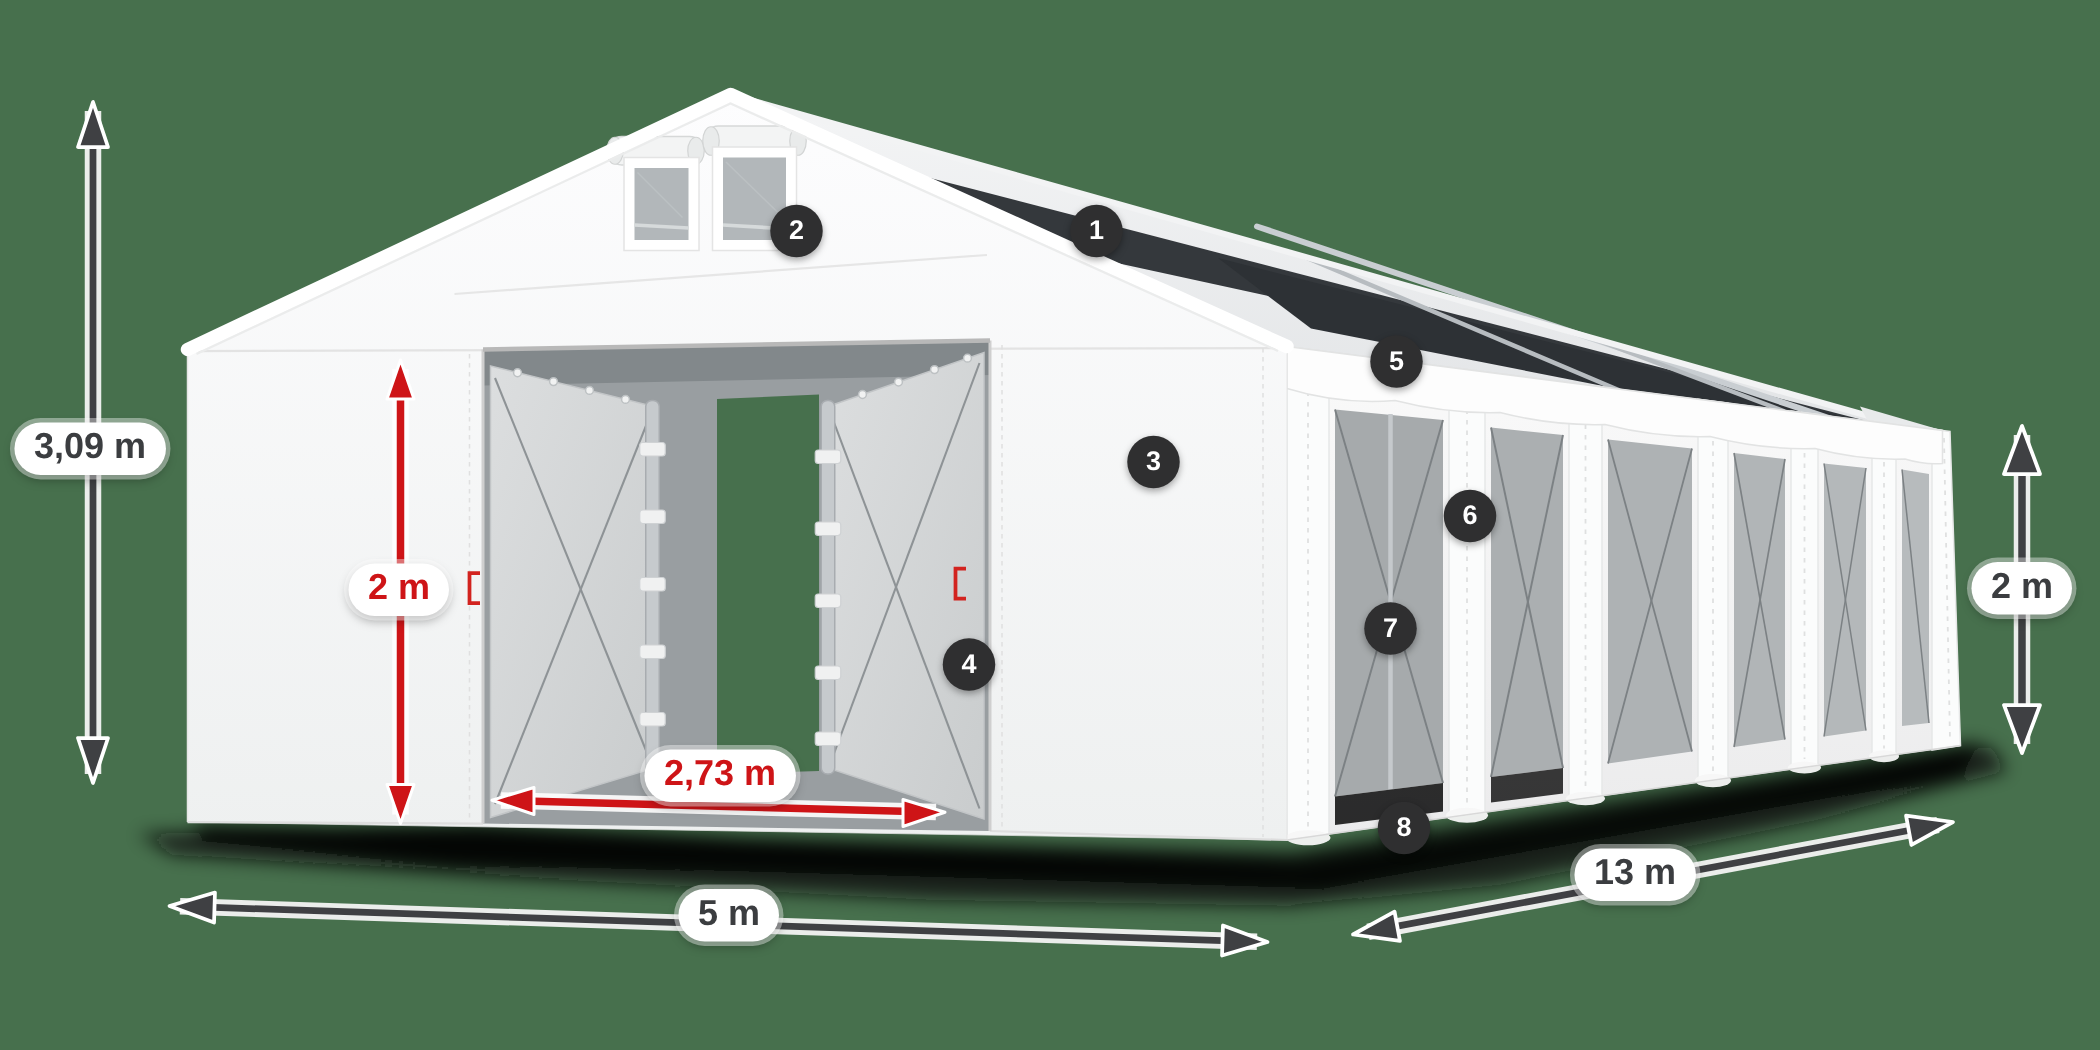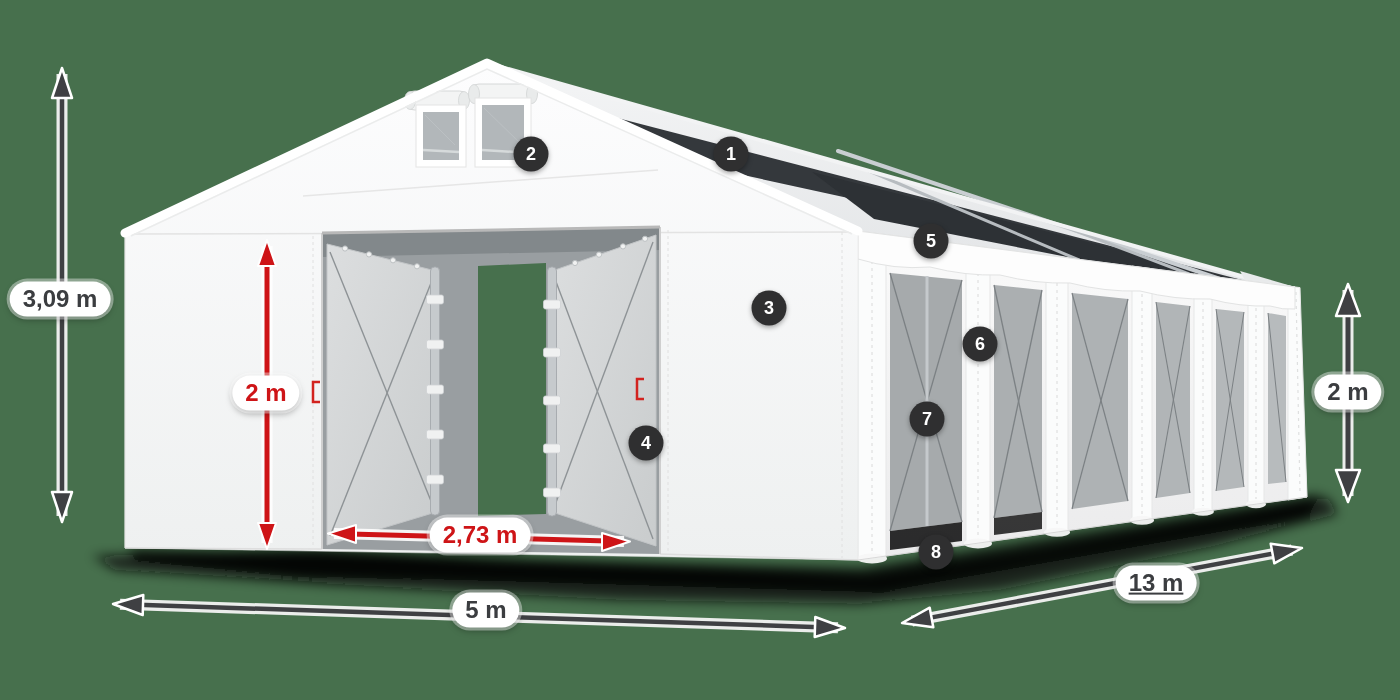--- a/index.html
+++ b/index.html
@@ -265,23 +265,23 @@
       <line x1="1348" y1="290" x2="1348" y2="496" stroke="#f4f4f4" stroke-width="11" opacity="0.95"></line>
       <line x1="1348" y1="312" x2="1348" y2="474" stroke="#3f4043" stroke-width="5"></line>
       <polygon points="1348,284 1336,316 1360,316" fill="#3f4043" stroke="#ffffff" stroke-width="2.5" stroke-linejoin="round"></polygon>
       <polygon points="1348,502 1336,470 1360,470" fill="#3f4043" stroke="#ffffff" stroke-width="2.5" stroke-linejoin="round"></polygon>
     </g>
   </g>
 </svg>
 
 <div class="label-pill" style="left:60px;top:299px;">3,09 m</div>
 <div class="label-pill red" style="left:266px;top:393px;">2 m</div>
-<div class="label-pill red" style="left:480px;top:535px;">2,73 m</div>
+<div class="label-pill red" style="left:480px;top:517px;">2,73 m</div>
 <div class="label-pill" style="left:486px;top:610px;">5 m</div>
-<div class="label-pill" style="left:1156px;top:583px;text-decoration:underline;">13 m</div>
+<div class="label-pill" style="left:1090px;top:583px;">13 m</div>
 <div class="label-pill" style="left:1348px;top:392px;">2 m</div>
 
 <div class="badge" style="left:731px;top:154px;">1</div>
 <div class="badge" style="left:531px;top:154px;">2</div>
 <div class="badge" style="left:769px;top:308px;">3</div>
 <div class="badge" style="left:646px;top:443px;">4</div>
 <div class="badge" style="left:931px;top:241px;">5</div>
 <div class="badge" style="left:980px;top:344px;">6</div>
 <div class="badge" style="left:927px;top:419px;">7</div>
 <div class="badge" style="left:936px;top:552px;">8</div>

